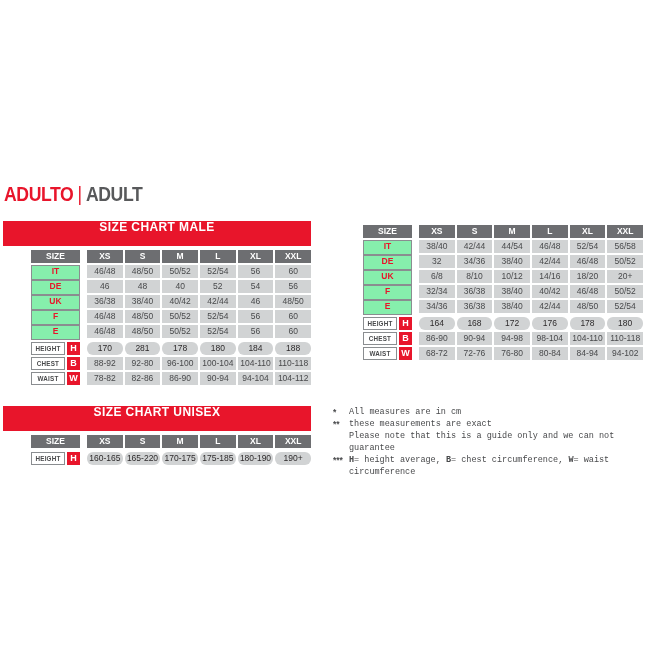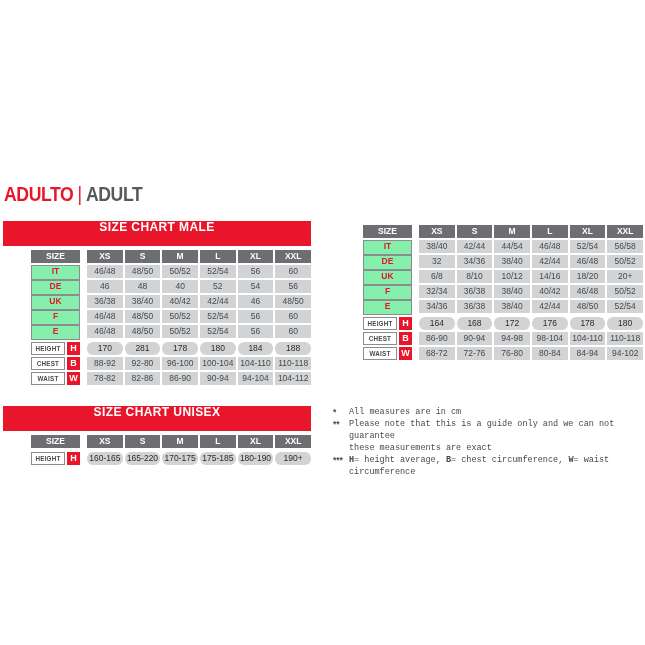--- a/index.html
+++ b/index.html
@@ -302,22 +302,22 @@
   <div class="footnotes">
       <div class="ft-item">
         <span class="ft-marker">*</span>
         <div class="ft-text">
           <div class="ft-line"><span>All measures are in cm</span></div>
         </div>
       </div>
       <div class="ft-item">
         <span class="ft-marker">**</span>
         <div class="ft-text">
+          <div class="ft-line"><span>these measurements are exact</span></div>
           <div class="ft-line"><span>Please note that this is a guide only and we can not guarantee</span></div>
-          <div class="ft-line"><span>these measurements are exact</span></div>
         </div>
       </div>
       <div class="ft-item">
         <span class="ft-marker">***</span>
         <div class="ft-text">
           <div class="ft-line"><b>H</b><span>= height average, </span><b>B</b><span>= chest circumference, </span><b>W</b><span>= waist circumference</span></div>
         </div>
       </div>
     </div>
 

